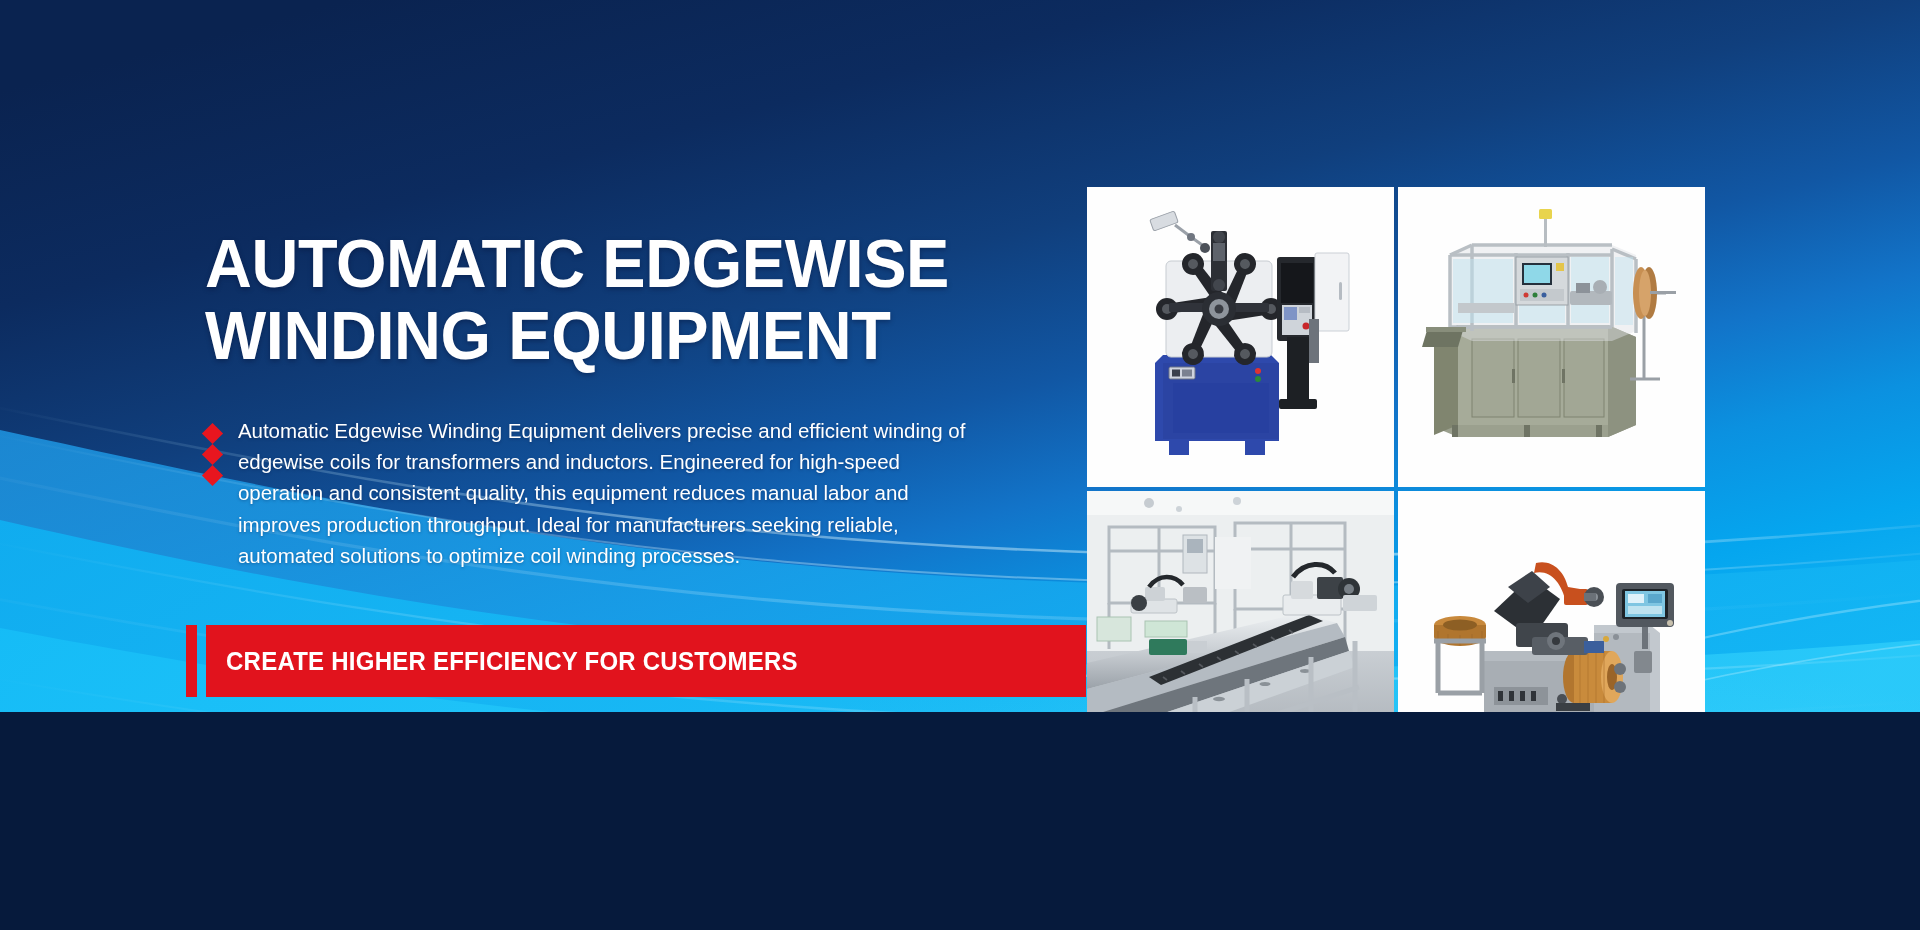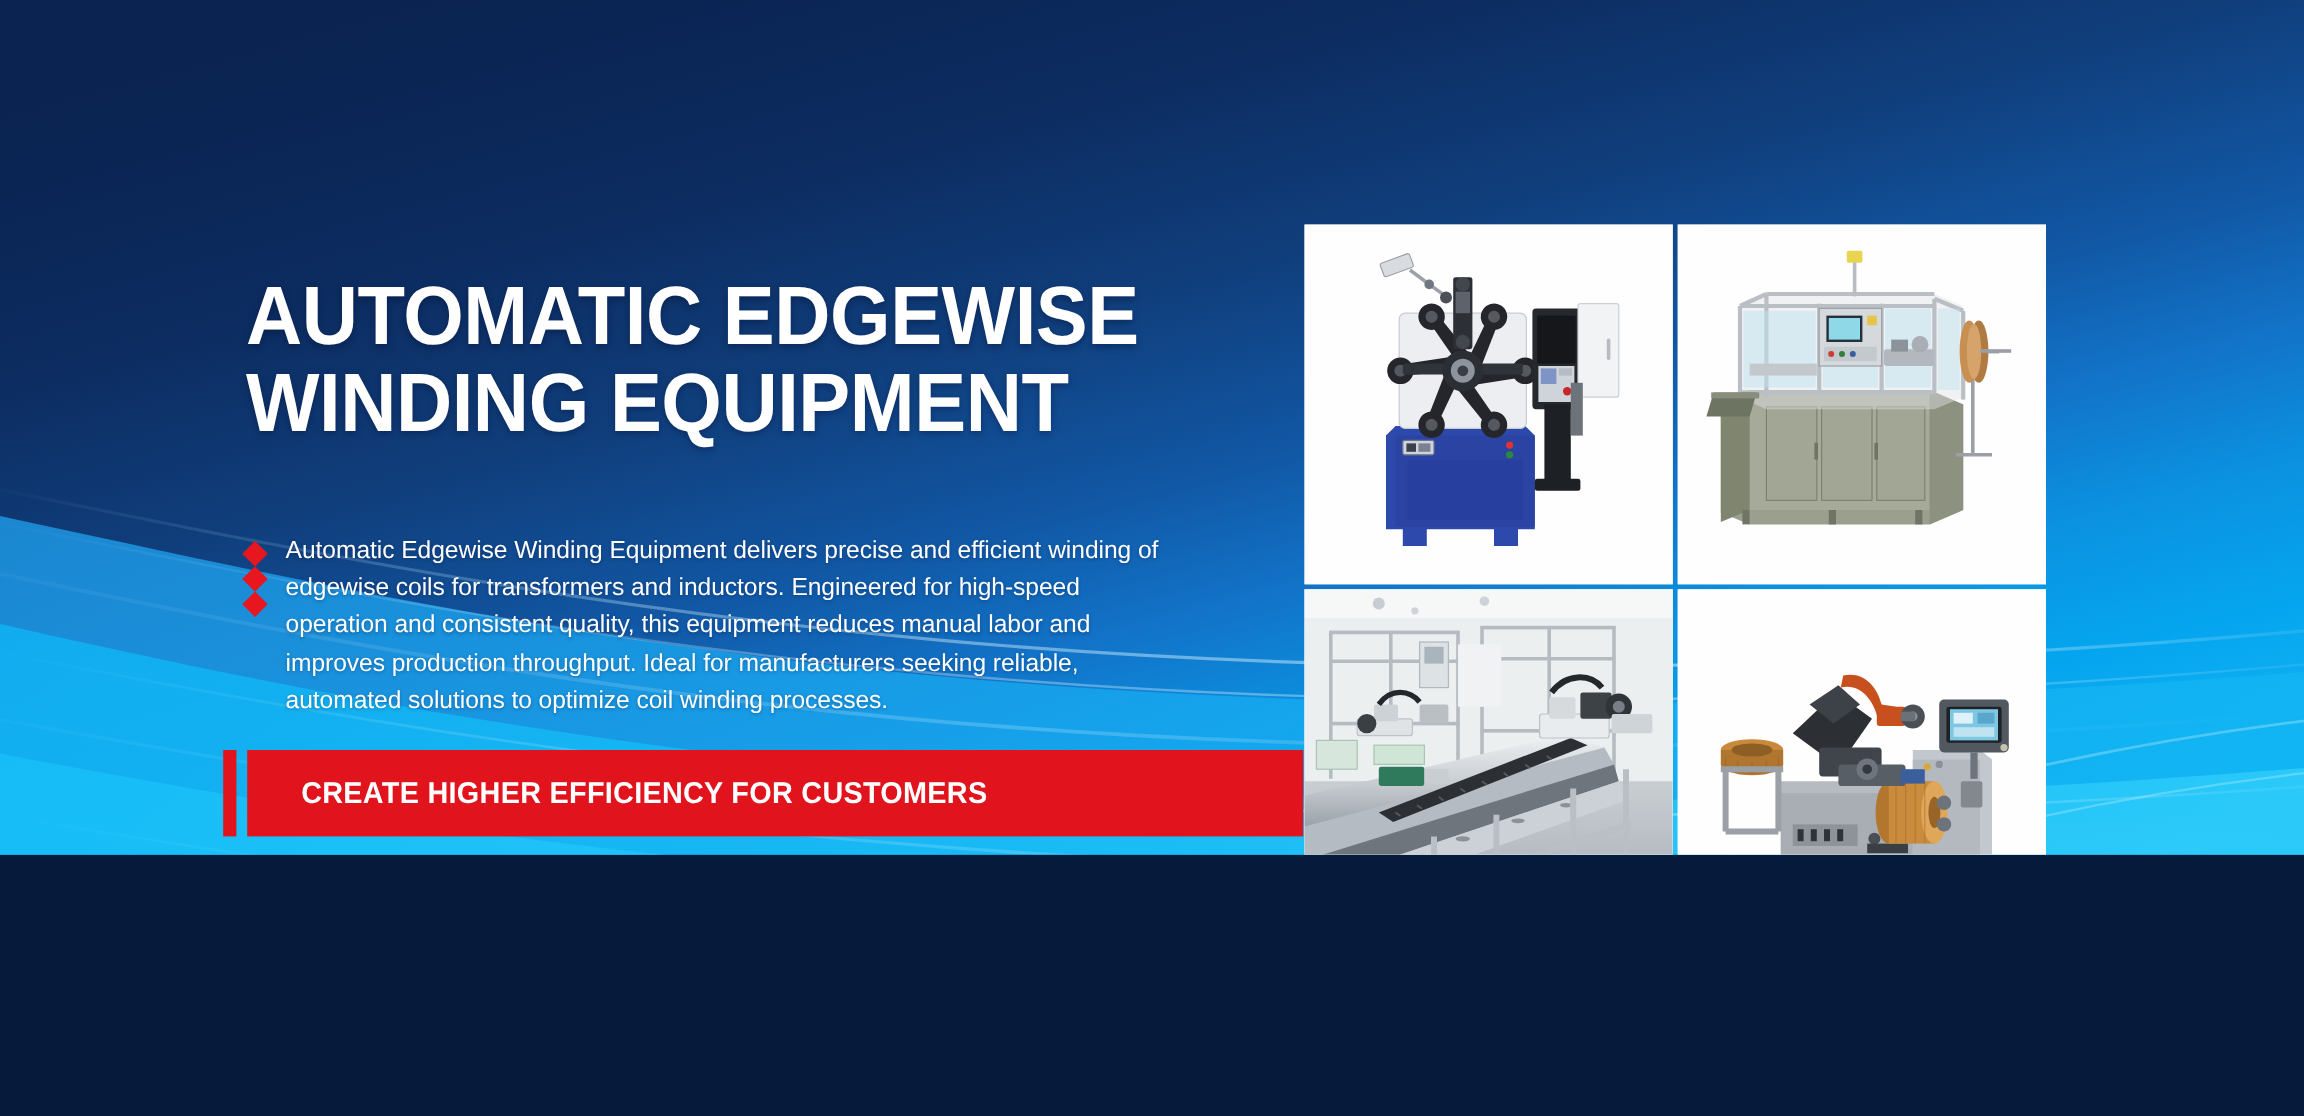--- a/index.html
+++ b/index.html
@@ -27,41 +27,41 @@
     font-weight:bold;
     font-size:69px;
     line-height:72px;
     letter-spacing:-0.4px;
     transform:scaleX(0.94); transform-origin:left top;
     text-shadow:0 2px 6px rgba(0,10,40,.35);
   }
   .headline .l2{ display:block; }
 
   
-  .para-wrap{ position:absolute; left:205px; top:415px; width:790px; display:flex; gap:18px;margin-top:28px; }
+  .para-wrap{ position:absolute; left:205px; top:415px; width:790px; display:flex; gap:18px; }
   .diamonds{ padding-top:9px; display:flex; flex-direction:column; gap:2px; }
   .diamond{
     width:15px; height:15px; background:#e8161f; transform:rotate(45deg);
     margin:2px 0;
   }
   .para{
     color:#ffffff; font-size:20.5px; line-height:31.2px;
     font-family:"Liberation Sans", sans-serif;
     letter-spacing:-0.05px;
     text-shadow:0 1px 3px rgba(0,18,60,.35);
     max-width:742px;
   }
 
   
   .banner{ position:absolute; left:186px; top:625px; height:72px; z-index:6; display:flex; align-items:stretch; }
   .banner .tick{ width:11px; background:#e1131d; }
   .banner .gap{ width:9px; background:transparent; }
   .banner .bar{
     width:880px; background:#e1131d; display:flex; align-items:center;
-    padding-left:45px;
+    padding-left:20px;
   }
   .banner .bar span{
     color:#ffffff; font-size:25px; font-weight:bold; letter-spacing:.25px;
     font-family:"Liberation Sans", sans-serif;
     transform:scaleX(0.96); transform-origin:left center;
     white-space:nowrap;
   }
 
   
   .grid{

